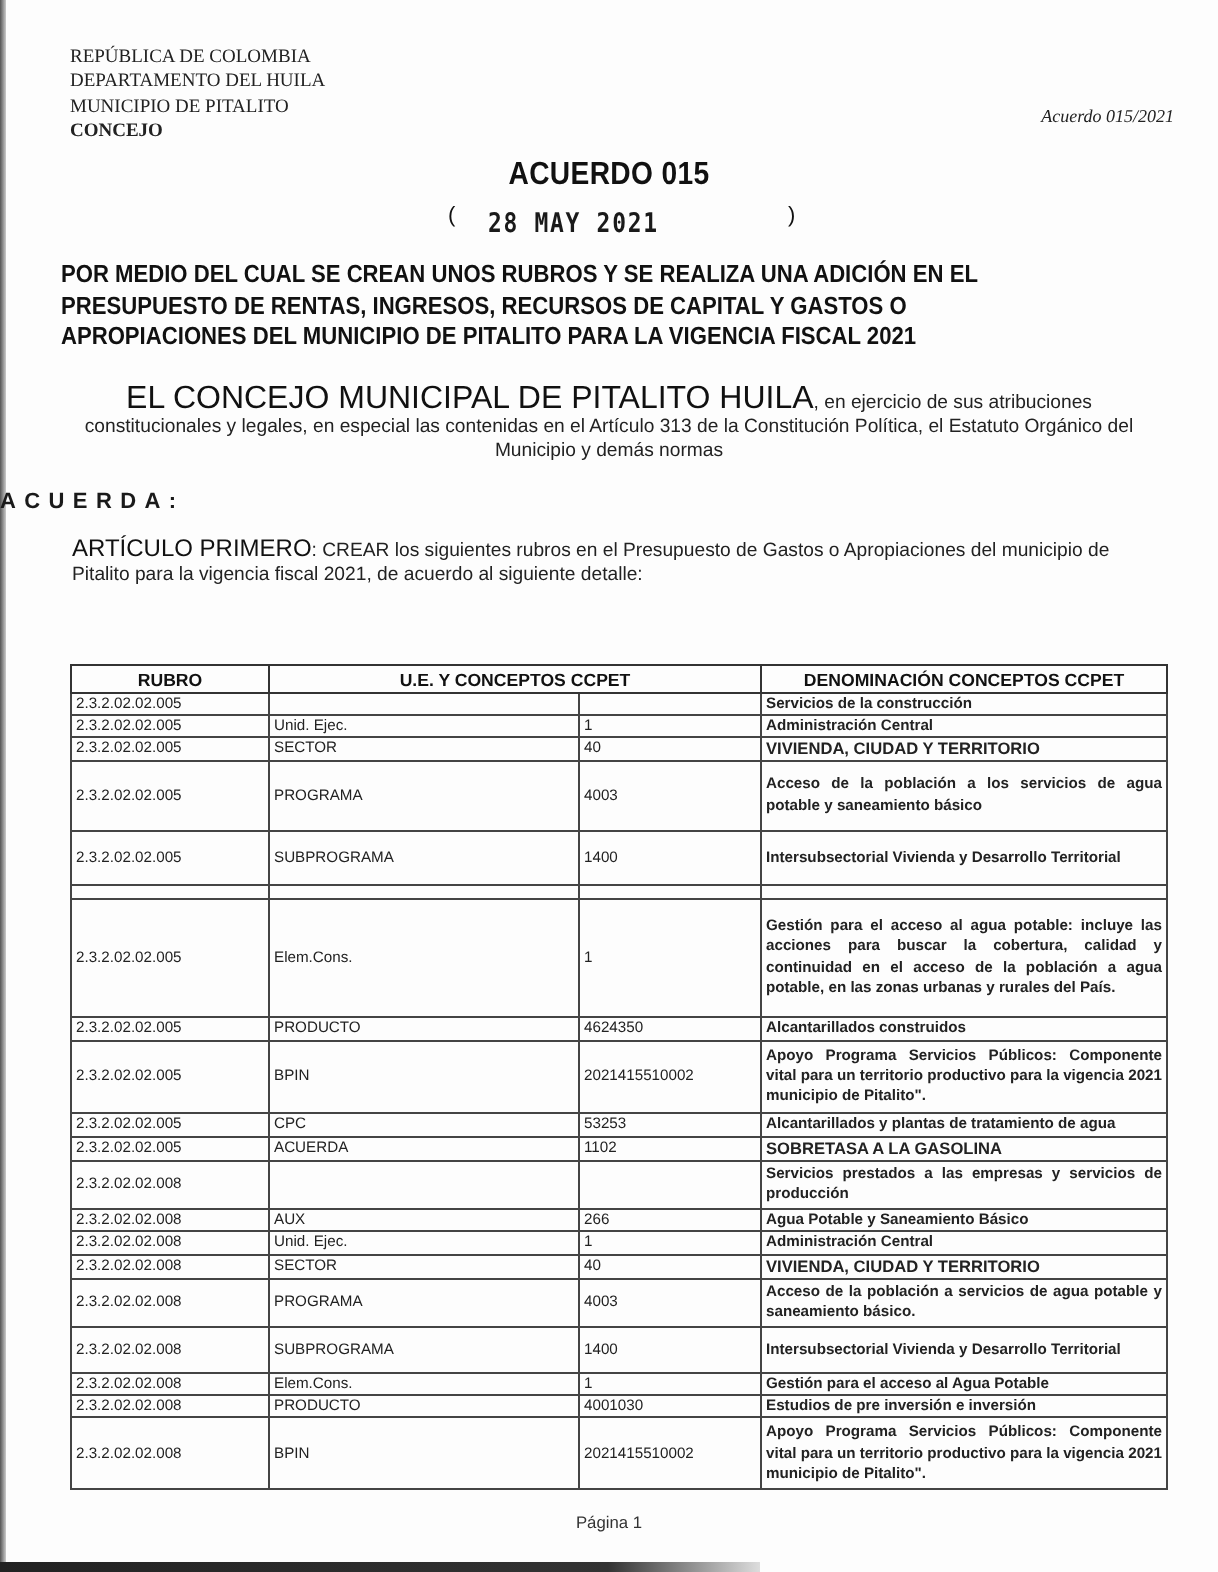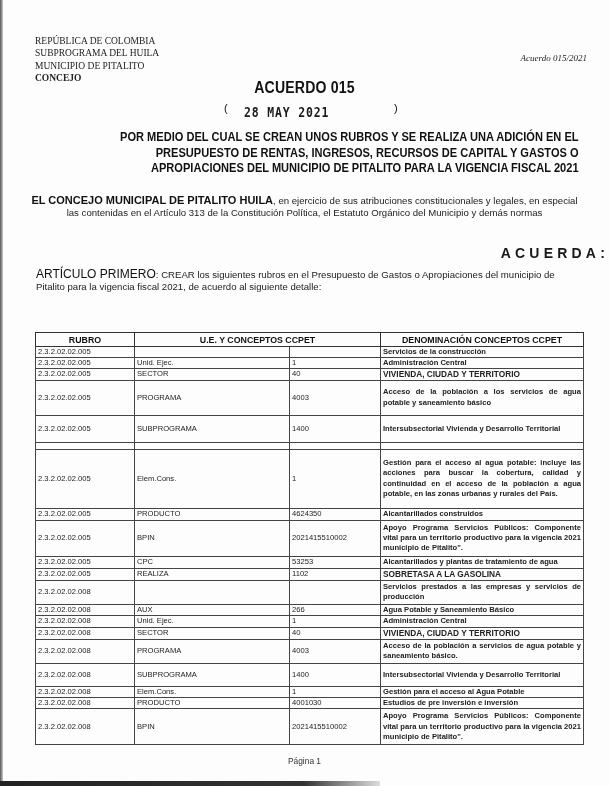--- a/index.html
+++ b/index.html
@@ -10,21 +10,21 @@
   }
   .scan-edge {
     position: absolute; left: 0; top: 0; width: 3px; height: 786px;
     background: linear-gradient(to right, #555, #ccc);
   }
   .bottom-edge {
     position: absolute; left: 0; top: 781px; width: 380px; height: 5px;
     background: linear-gradient(to right, #222 0%, #333 80%, #ddd 100%);
   }
   .header-block {
-    position: absolute; left: 35px; top: 35px;
+    position: absolute; left: 35px; top: 23px;
     font-family: "Liberation Serif", serif; font-size: 9.5px; line-height: 12.3px; color: #222;
   }
   .header-block div { white-space: nowrap; }
   .header-block .bold { font-weight: bold; }
   .ref {
     position: absolute; right: 22px; top: 53px;
     font-family: "Liberation Serif", serif; font-style: italic; font-size: 9px; color: #222; text-align: right;
   }
   .title {
     position: absolute; left: 0; width: 609px; top: 79px; text-align: center;
@@ -33,32 +33,32 @@
   }
   .date-row { position: absolute; top: 102px; left: 0; width: 609px; height: 20px; }
   .paren-l { position: absolute; left: 224px; top: 0; font-size: 11px; }
   .paren-r { position: absolute; left: 394px; top: 0; font-size: 11px; }
   .date-stamp {
     position: absolute; left: 244px; top: 2px; font-size: 13.5px; font-weight: bold;
     letter-spacing: 1px; transform: scaleX(0.85); transform-origin: left;
     font-family: "DejaVu Sans Mono", monospace; color: #1a1a1a;
   }
   .subject {
-    position: absolute; left: 0; width: 609px; top: 130px; text-align: right;
+    position: absolute; left: 0; width: 609px; top: 130px; text-align: left;
     font-weight: bold; font-size: 12.3px; line-height: 15.5px;
   }
   .subject div { transform: scaleX(0.9); white-space: nowrap; }
   .preamble {
     position: absolute; left: 30px; width: 549px; top: 194px; text-align: center;
     font-size: 9.6px; line-height: 12.2px; color: #222;
   }
-  .preamble .lead { font-weight: bold; font-size: 11px; color: #111; }
+  .preamble .lead { font-weight: normal; font-size: 16px; color: #111; }
   .acuerda {
-    position: absolute; left: 0; width: 609px; top: 245px; text-align: right;
-    font-weight: bold; font-size: 14px; letter-spacing: 4.2px; color: #1a1a1a;
+    position: absolute; left: 0; width: 609px; top: 245px; text-align: left;
+    font-weight: bold; font-size: 11px; letter-spacing: 4.2px; color: #1a1a1a;
   }
   .articulo {
     position: absolute; left: 36px; width: 548px; top: 268px;
     font-size: 9.6px; line-height: 12.3px; color: #222;
   }
   .articulo .lead { font-weight: normal; font-size: 12px; color: #111; }
 
   table.budget {
     position: absolute; left: 35px; top: 309px; width: 548px;
     border-collapse: collapse; table-layout: fixed;
@@ -80,21 +80,21 @@
     font-size: 8.4px; color: #333;
   }
 </style>
 </head>
 <body>
 
 <div class="scan-edge"></div>
 
 <div class="header-block">
   <div>REPÚBLICA DE COLOMBIA</div>
-  <div>SUBPROGRAMA DEL HUILA</div>
+  <div>DEPARTAMENTO DEL HUILA</div>
   <div>MUNICIPIO DE PITALITO</div>
   <div class="bold">CONCEJO</div>
 </div>
 <div class="ref">Acuerdo 015/2021</div>
 
 <div class="title">ACUERDO 015</div>
 
 <div class="date-row">
   <span class="paren-l">(</span>
   <span class="date-stamp">28 MAY 2021</span>
@@ -187,21 +187,21 @@
         <td class="desc">Apoyo Programa Servicios Públicos: Componente vital para un territorio productivo para la vigencia 2021 municipio de Pitalito".</td>
       </tr>
       <tr style="height: 12px;">
         <td>2.3.2.02.02.005</td>
         <td>CPC</td>
         <td>53253</td>
         <td class="desc">Alcantarillados y plantas de tratamiento de agua</td>
       </tr>
       <tr style="height: 12px;">
         <td>2.3.2.02.02.005</td>
-        <td>REALIZA</td>
+        <td>ACUERDA</td>
         <td>1102</td>
         <td class="desc caps">SOBRETASA A LA GASOLINA</td>
       </tr>
       <tr style="height: 24px;">
         <td>2.3.2.02.02.008</td>
         <td></td>
         <td></td>
         <td class="desc">Servicios prestados a las empresas y servicios de producción</td>
       </tr>
       <tr style="height: 11px;">

